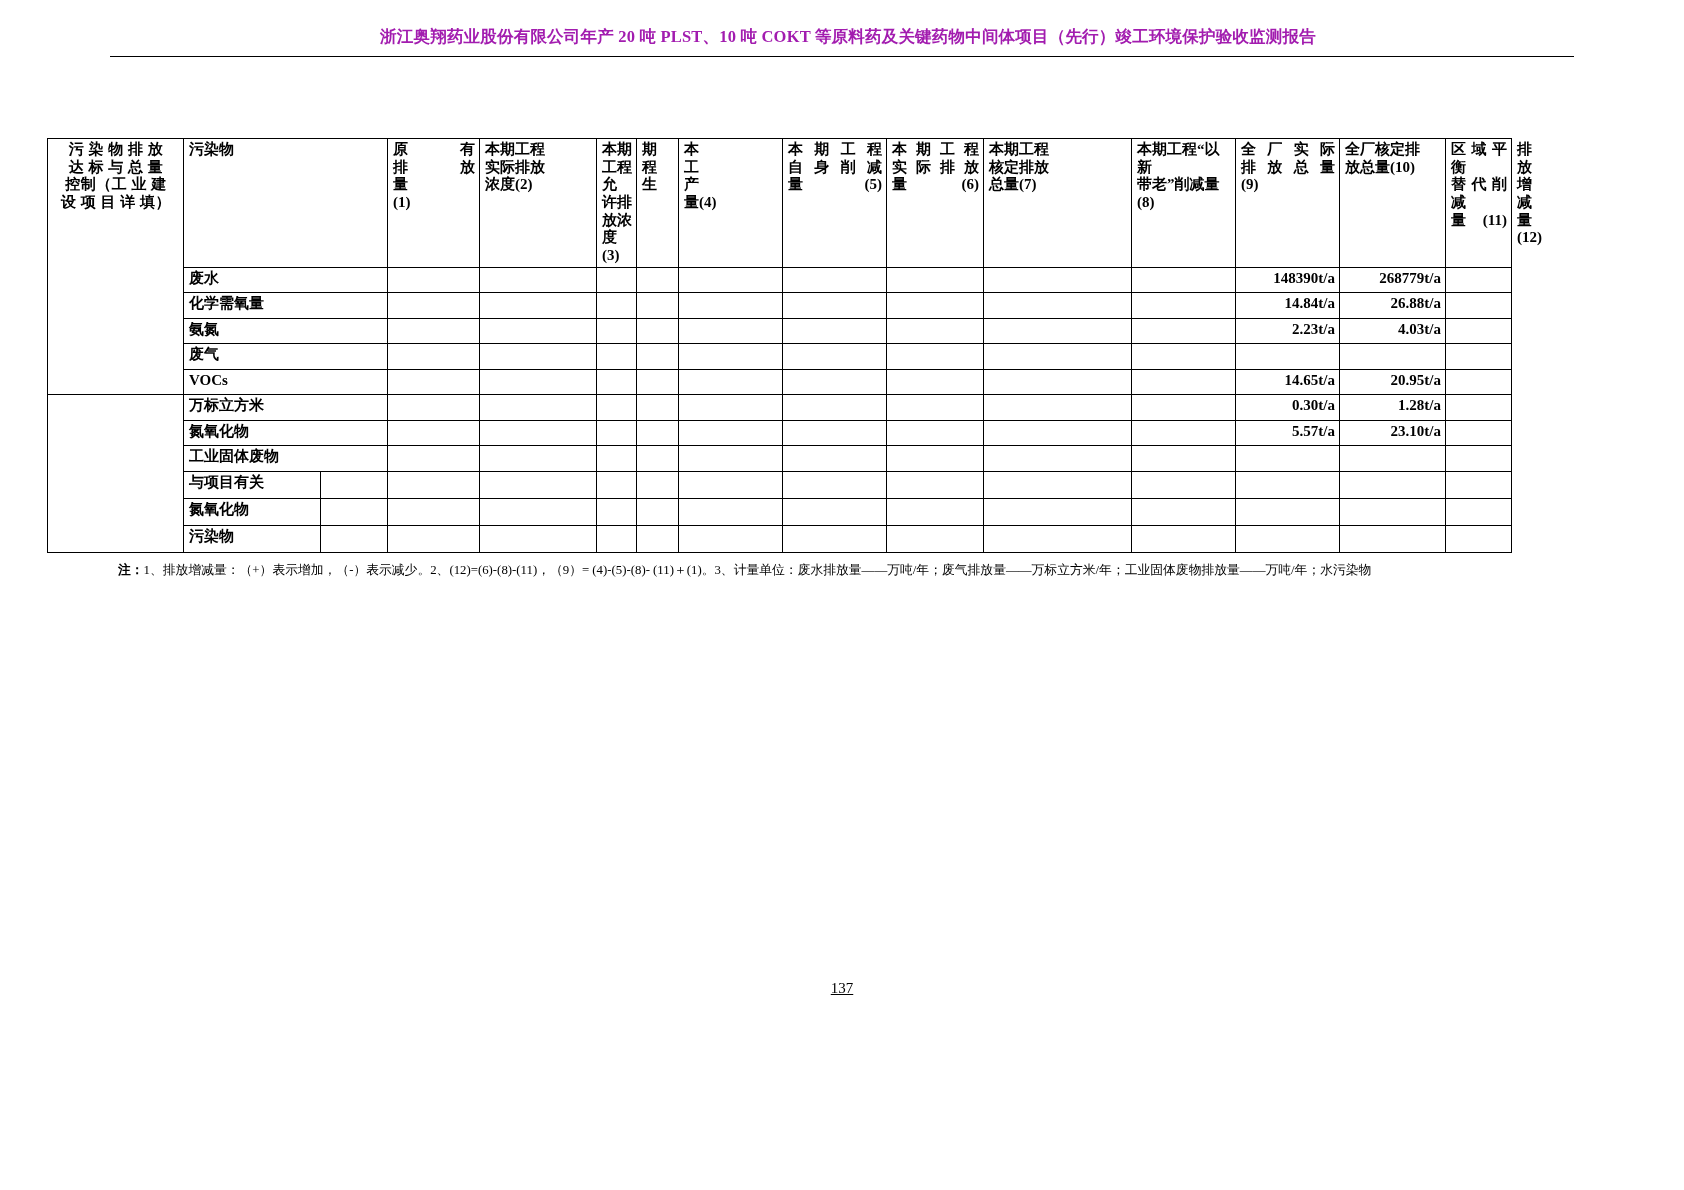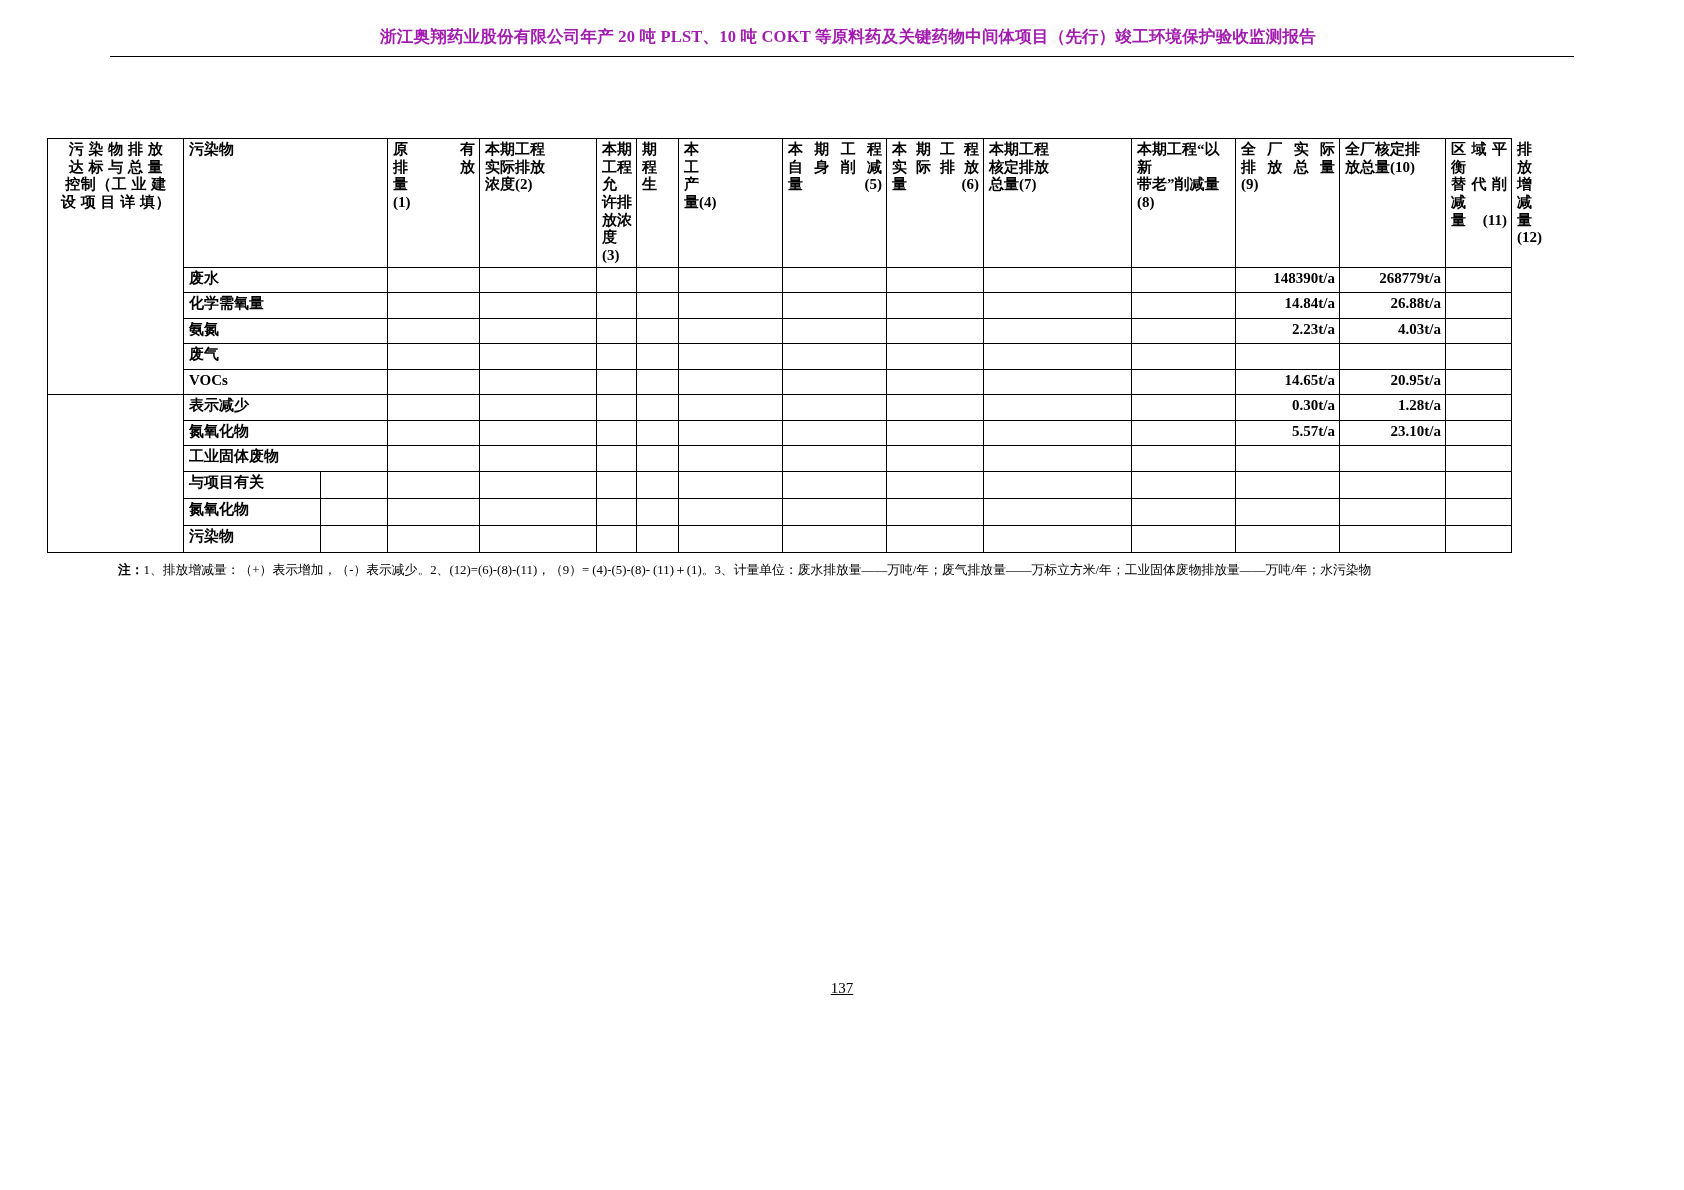--- a/index.html
+++ b/index.html
@@ -343,21 +343,21 @@
         <td class="datacell"></td>
         <td class="datacell"></td>
         <td class="datacell">14.65t/a</td>
         <td class="datacell">20.95t/a</td>
         <td class="datacell"></td>
         <td class="datacell"></td>
       </tr>
 
       <tr class="datarow">
         <td rowspan="6"></td>
-        <td class="rowlabel" colspan="2">表示减少</td>
+        <td class="rowlabel" colspan="2">万标立方米</td>
         <td class="datacell"></td>
         <td class="datacell"></td>
         <td class="datacell"></td>
         <td class="datacell"></td>
         <td class="datacell"></td>
         <td class="datacell"></td>
         <td class="datacell"></td>
         <td class="datacell"></td>
         <td class="datacell"></td>
         <td class="datacell">0.30t/a</td>

